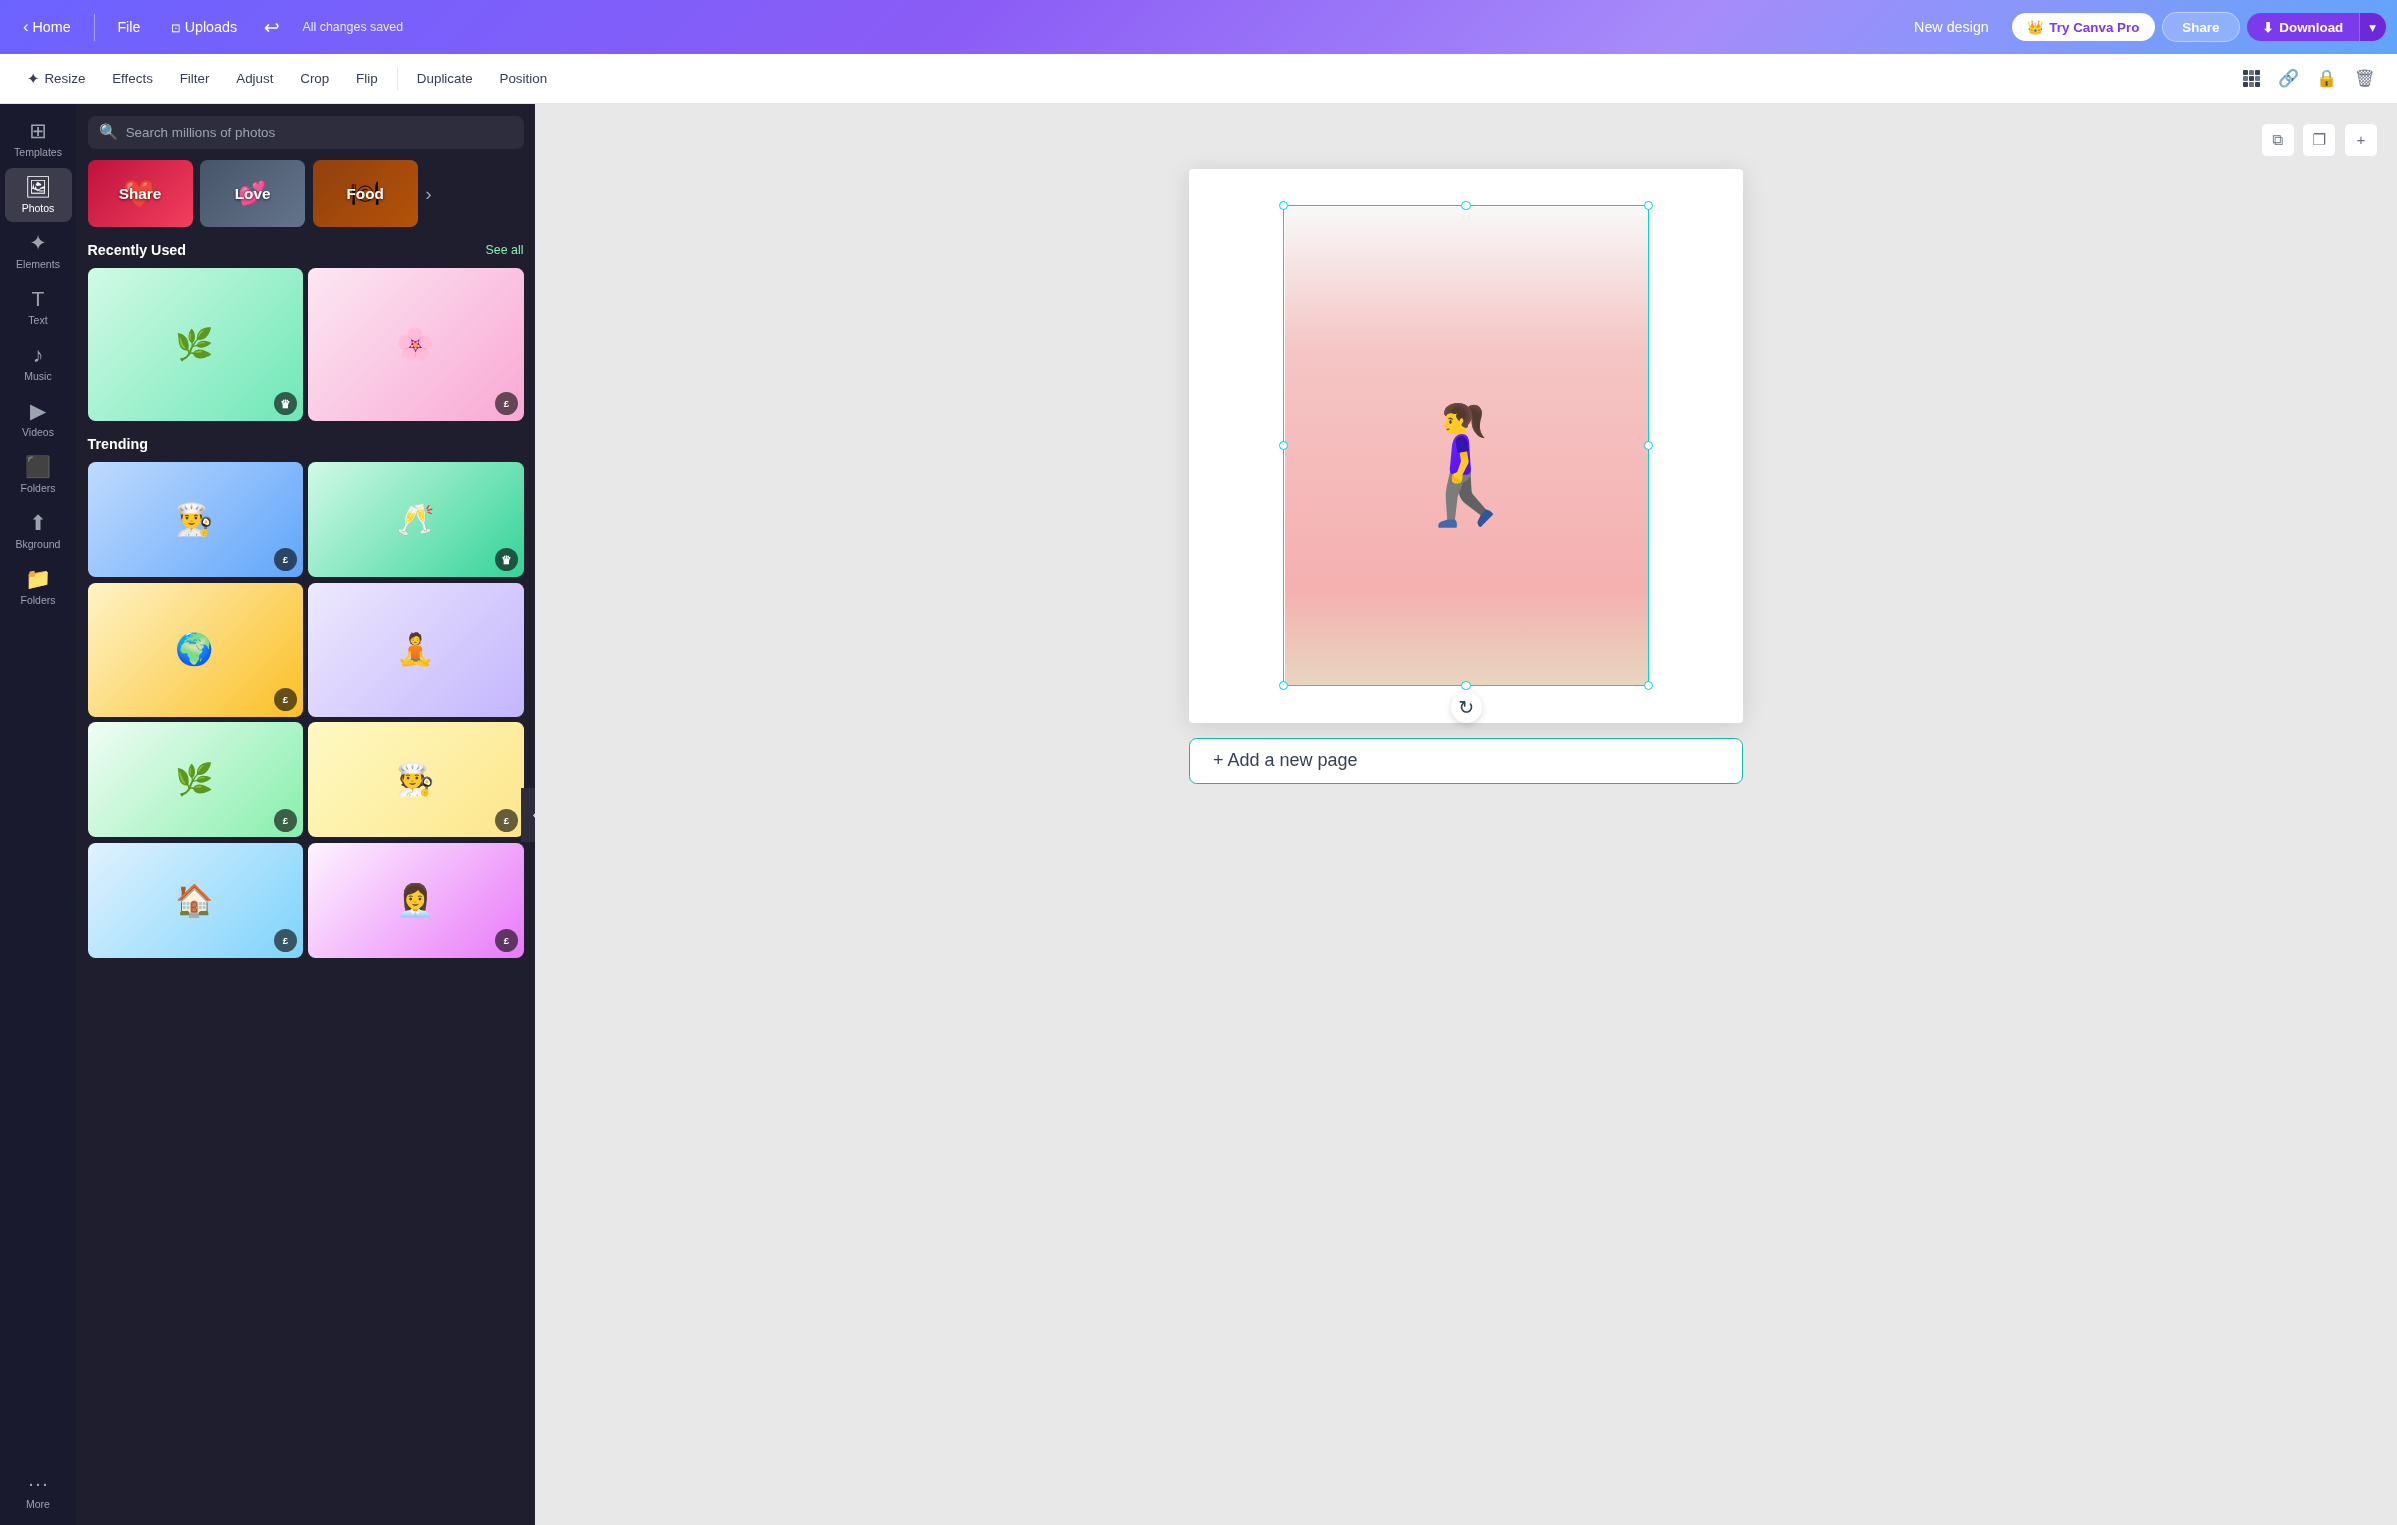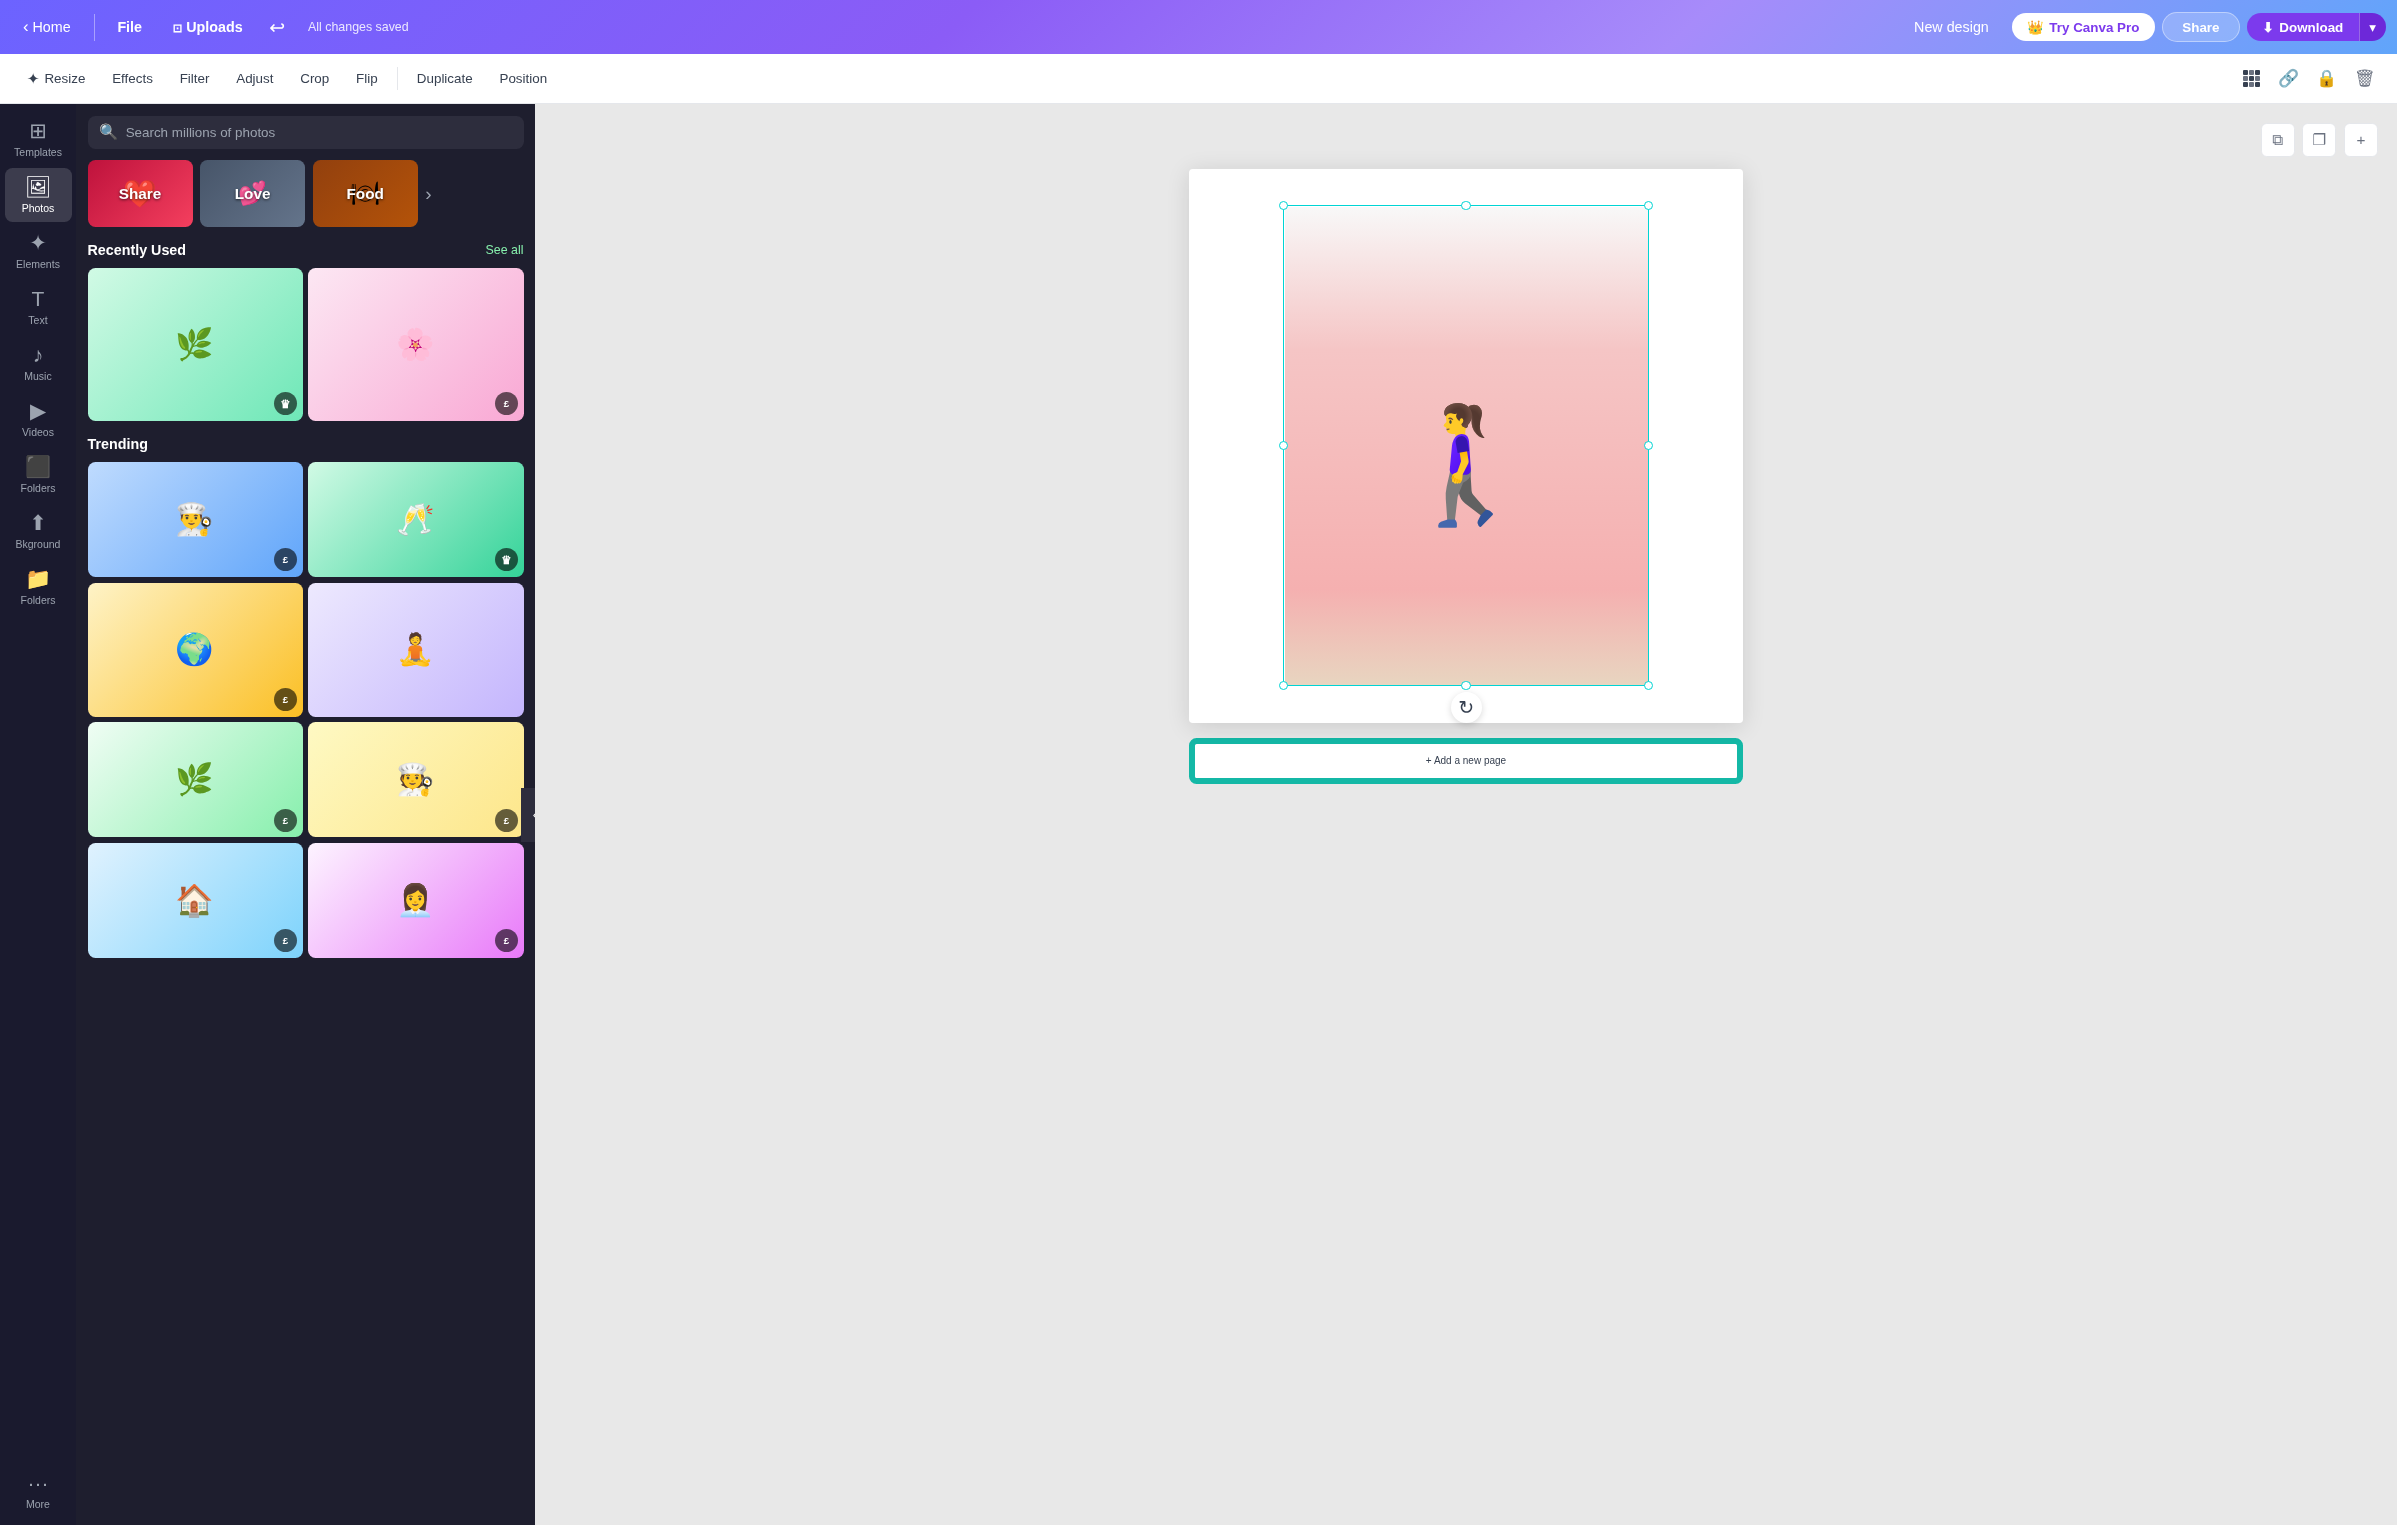--- a/index.html
+++ b/index.html
@@ -5,21 +5,21 @@
     * { box-sizing: border-box; margin: 0; padding: 0; }
     body { font-family: -apple-system, BlinkMacSystemFont, 'Segoe UI', sans-serif; background: #f0f0f0; display: flex; flex-direction: column; height: 100vh; overflow: hidden; }
 
     
     .topbar {
       display: flex; align-items: center; background: linear-gradient(135deg, #6c63ff 0%, #8b5cf6 40%, #a78bfa 70%, #60a5fa 100%);
       height: 54px; padding: 0 11.5px; gap: 7.6px; z-index: 100;
     }
     .topbar-home { display: flex; align-items: center; gap: 3.8px; color: white; font-size: 14.3px; font-weight: 500; padding: 5.7px 11.5px; border-radius: 5.7px; cursor: pointer; }
     .topbar-divider { width: 1px; height: 27px; background: rgba(255,255,255,0.4); margin: 0 3.8px; }
-    .topbar-btn { color: white; font-size: 14.3px; font-weight: 700; padding: 5.7px 11.5px; border-radius: 5.7px; cursor: pointer; background: none; border: none; }
+    .topbar-btn { color: white; font-size: 14.3px; font-weight: 400; padding: 5.7px 11.5px; border-radius: 5.7px; cursor: pointer; background: none; border: none; }
     .topbar-saved { color: rgba(255,255,255,0.85); font-size: 12.4px; margin-left: 7.6px; flex: 1; }
     .topbar-new-design { color: white; font-size: 14.3px; font-weight: 500; padding: 5.7px 15.3px; border-radius: 5.7px; cursor: pointer; }
     .topbar-try-pro { background: white; color: #7c3aed; font-size: 13.4px; font-weight: 600; padding: 6.7px 15.3px; border-radius: 19px; cursor: pointer; display: flex; align-items: center; gap: 5.7px; border: none; }
     .topbar-share { background: rgba(255,255,255,0.2); color: white; font-size: 13.4px; font-weight: 600; padding: 6.7px 19px; border-radius: 19px; cursor: pointer; border: 1px solid rgba(255,255,255,0.4); }
     .topbar-download { background: #7c3aed; color: white; font-size: 13.4px; font-weight: 700; padding: 6.7px 15.3px; border-radius: 19px 0 0 19px; cursor: pointer; display: flex; align-items: center; gap: 5.7px; border: none; }
     .topbar-download-caret { background: #6d28d9; color: white; padding: 6.7px 9.6px; border-radius: 0 19px 19px 0; cursor: pointer; border: none; border-left: 1px solid rgba(255,255,255,0.3); }
     .undo-icon { color: white; font-size: 19px; cursor: pointer; padding: 3.8px 7.6px; }
 
     
     .toolbar2 {
@@ -88,21 +88,21 @@
     .handle-tl { top: -5.7px; left: -5.7px; }
     .handle-tm { top: -5.7px; left: calc(50% - 4.8px); }
     .handle-tr { top: -5.7px; right: -5.7px; }
     .handle-ml { top: calc(50% - 4.8px); left: -5.7px; }
     .handle-mr { top: calc(50% - 4.8px); right: -5.7px; }
     .handle-bl { bottom: -5.7px; left: -5.7px; }
     .handle-bm { bottom: -5.7px; left: calc(50% - 4.8px); }
     .handle-br { bottom: -5.7px; right: -5.7px; }
     .rotate-handle { position: absolute; bottom: -38px; left: calc(50% - 15.3px); cursor: pointer; font-size: 19px; color: #374151; background: white; border-radius: 50%; width: 31px; height: 31px; display: flex; align-items: center; justify-content: center; box-shadow: 0 1.9px 7.6px rgba(0,0,0,0.15); }
 
-    .add-page-btn { margin-top: 15.3px; background: white; border: 6px solid #14b8a6; border-radius: 7.6px; padding: 11.5px 23px; font-size: 10px; color: #374151; cursor: pointer; width: 554px; text-align: center; font-weight: 500; }
+    .add-page-btn { margin-top: 15.3px; background: white; border: 1px solid #14b8a6; border-radius: 7.6px; padding: 11.5px 23px; font-size: 18px; color: #374151; cursor: pointer; width: 554px; text-align: left; font-weight: 500; }
 
     
     .hide-panel-btn { position: absolute; right: -13.4px; top: 50%; transform: translateY(-50%); width: 27px; height: 54px; background: #2d2d3d; border-radius: 0 7.6px 7.6px 0; display: flex; align-items: center; justify-content: center; cursor: pointer; color: white; font-size: 13.4px; z-index: 10; }
 
     
     .color-grid { display: grid; grid-template-columns: repeat(3,1fr); gap: 1px; width: 17px; height: 17px; }
     .color-grid div { border-radius: 1px; }
 
     
     ::-webkit-scrollbar { width: 3.8px; }

